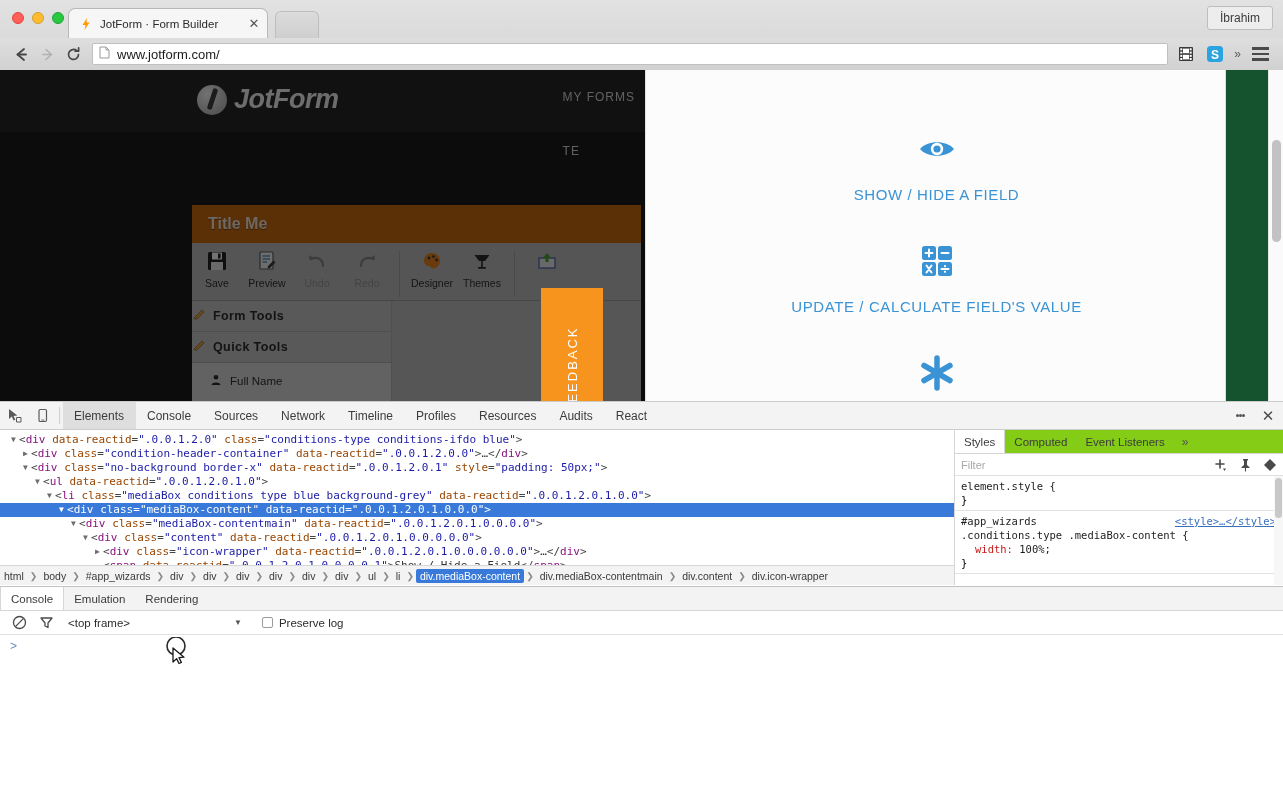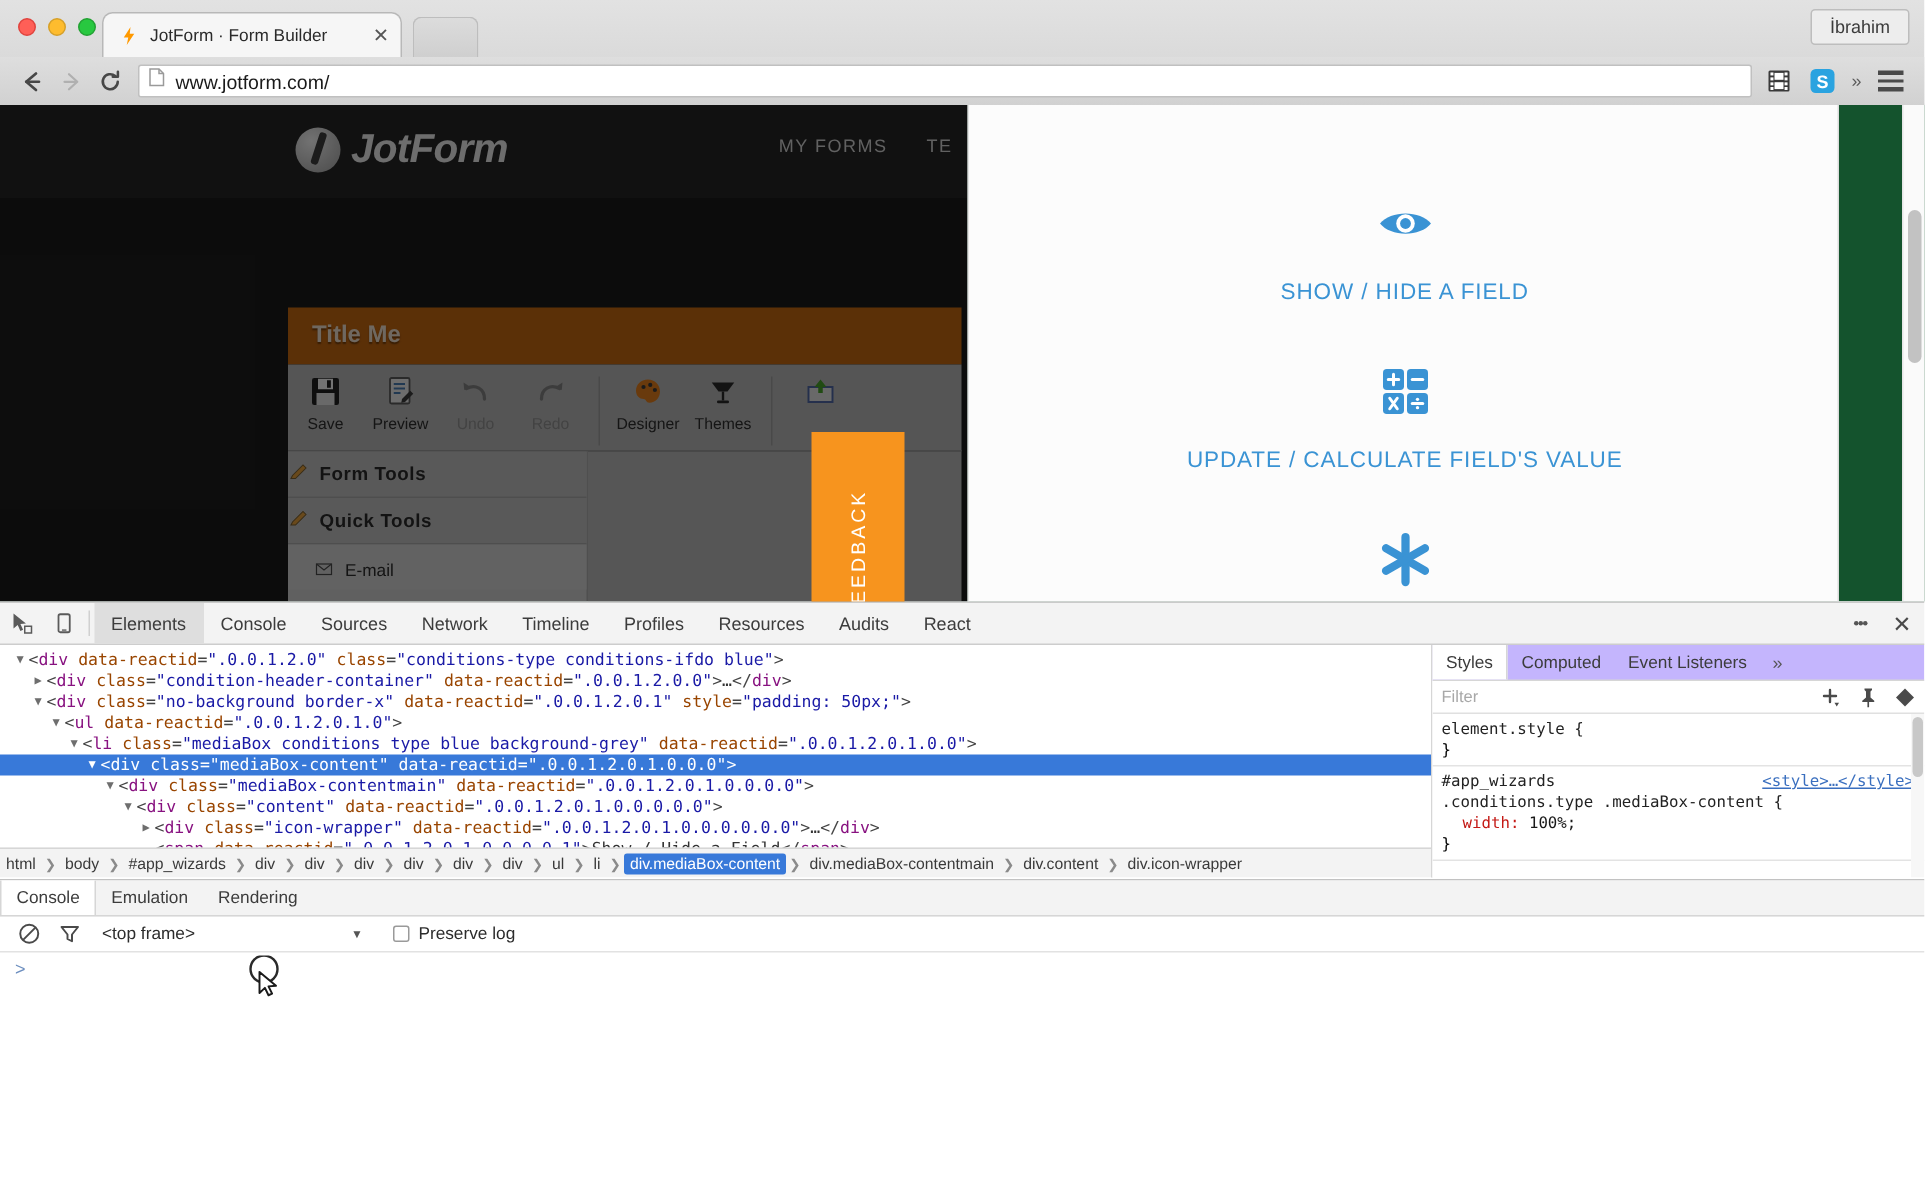--- a/index.html
+++ b/index.html
@@ -92,21 +92,21 @@
   .jf-logo-mark {
     width: 30px; height: 30px; border-radius: 50%;
     background: radial-gradient(circle at 35% 30%, #fdfdfd 0%, #c9c9c9 60%, #a8a8a8 100%);
     position: relative; overflow: hidden;
   }
   .jf-logo-mark::after {
     content: ""; position: absolute; left: 13px; top: 3px; width: 5px; height: 22px;
     background: #3f3f3f; transform: rotate(18deg); border-radius: 2px;
   }
   .jf-logo-text { font-size: 27px; font-weight: bold; font-style: italic; color: #f2f2f2; letter-spacing: -0.5px; }
-  .jf-nav { position: absolute; right: 0; top: 20px; display: flex; gap: 26px; padding-right: 10px; }
+  .jf-nav { position: absolute; right: 0; top: 20px; display: flex; gap: 40px; padding-right: 10px; flex-direction: column; }
   .jf-nav a { font-size: 12px; color: #d8d8d8; letter-spacing: 1px; text-decoration: none; white-space: nowrap; }
 
   .jf-builder { position: absolute; left: 192px; top: 135px; width: 449px; height: 200px; }
   .jf-title-bar {
     height: 38px; background: #c96a11;
     display: flex; align-items: center; padding-left: 16px;
   }
   .jf-title-bar span { font-size: 16px; font-weight: bold; color: #f5e6d5; text-shadow: 0 1px 1px rgba(0,0,0,.4); }
   .jf-toolbar {
     height: 58px; background: #bdbdbd; border-bottom: 1px solid #9e9e9e;
@@ -214,21 +214,21 @@
   .breadcrumb {
     position: absolute; left: 0; bottom: 0; width: 955px; height: 20px;
     background: #f3f3f3; border-top: 1px solid #d6d6d6;
     display: flex; align-items: center; padding-left: 0; overflow: hidden;
   }
   .bc-item { font-size: 10.5px; color: #3a3a3a; padding: 1px 4px; cursor: pointer; white-space: nowrap; border-radius: 2px; }
   .bc-item.active { background: #3879d9; color: #fff; }
   .bc-sep { font-size: 9px; color: #8a8a8a; padding: 0 2px; }
 
   .styles-pane { flex: 1; position: relative; background: #fff; overflow: hidden; }
-  .sp-tabs { height: 24px; display: flex; align-items: stretch; border-bottom: 1px solid #d6d6d6; background: #c4b5fd; }
+  .sp-tabs { height: 24px; display: flex; align-items: stretch; border-bottom: 1px solid #d6d6d6; background: #84cc16; }
   .sp-tab { padding: 0 9px; display: flex; align-items: center; font-size: 11.5px; color: #3c3c3c; cursor: pointer; }
   .sp-tab.active { background: #fff; border-right: 1px solid #d6d6d6; border-left: 1px solid #d6d6d6; margin-left: -1px; }
   .sp-more { padding: 0 8px; display: flex; align-items: center; font-size: 12px; color: #555; cursor: pointer; }
   .sp-filterbar {
     height: 22px; display: flex; align-items: center; padding: 0 6px;
     border-bottom: 1px solid #e0e0e0; background: #fff;
   }
   .sp-filter-input { flex: 1; font-size: 11px; color: #a8a8a8; }
   .sp-filter-icons { display: flex; align-items: center; gap: 11px; color: #4a4a4a; }
   .sp-icon { cursor: pointer; display: flex; align-items: center; }
@@ -464,20 +464,29 @@
                 <svg width="14" height="14" viewBox="0 0 14 14">
                     <path d="M2 11 L3 9 L10 2 L12 4 L5 11 Z" fill="#e8a33d" stroke="#7d6131" stroke-width=".7"></path>
                   </svg>
               </span>
               <span>Quick Tools</span>
             </div>
             <div class="jf-sb-list">
               <div class="jf-sb-item">
                 <span>
                   <svg width="12" height="12" viewBox="0 0 12 12">
+                      <circle cx="6" cy="3.3" r="2.3" fill="#2e2e2e"></circle>
+                      <path d="M1.6 11 C1.6 7.8 10.4 7.8 10.4 11 Z" fill="#2e2e2e"></path>
+                    </svg>
+                </span>
+                <span>Full Name</span>
+              </div>
+              <div class="jf-sb-item">
+                <span>
+                  <svg width="12" height="12" viewBox="0 0 12 12">
                       <rect x="1" y="3" width="10" height="7" fill="#d8d8d8" stroke="#4d4d4d" stroke-width=".8"></rect>
                       <path d="M1 3 L6 7 L11 3" fill="none" stroke="#4d4d4d" stroke-width=".8"></path>
                     </svg>
                 </span>
                 <span>E-mail</span>
               </div>
 
             </div>
           </div>
           <div class="jf-canvas"></div>

